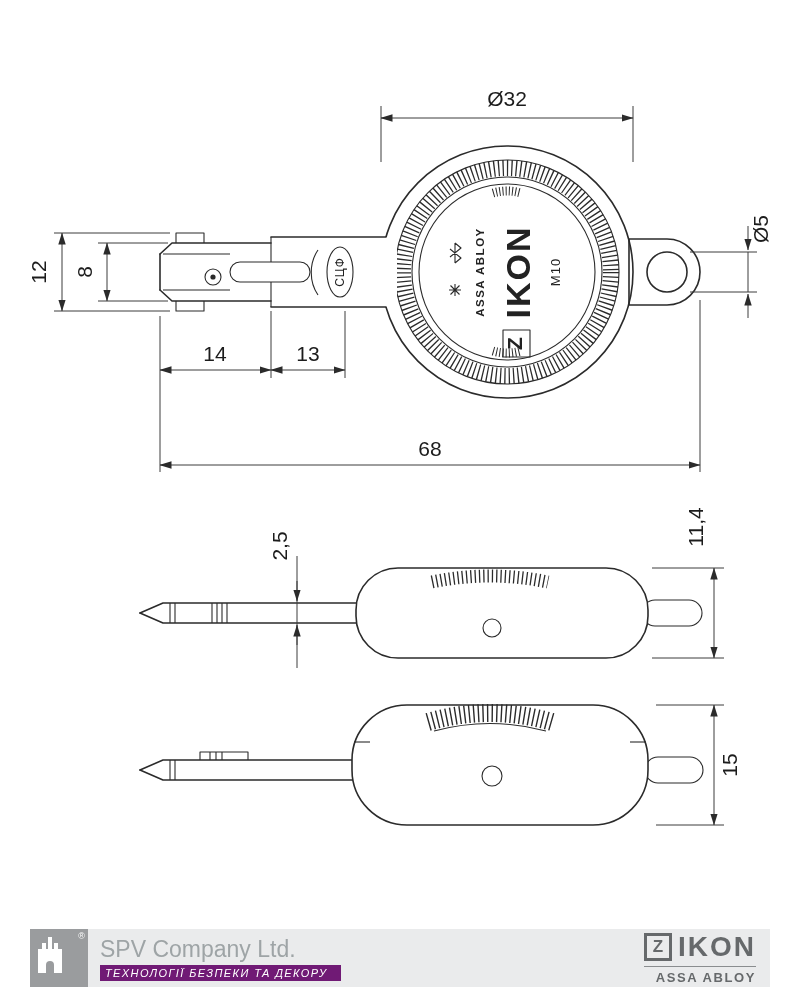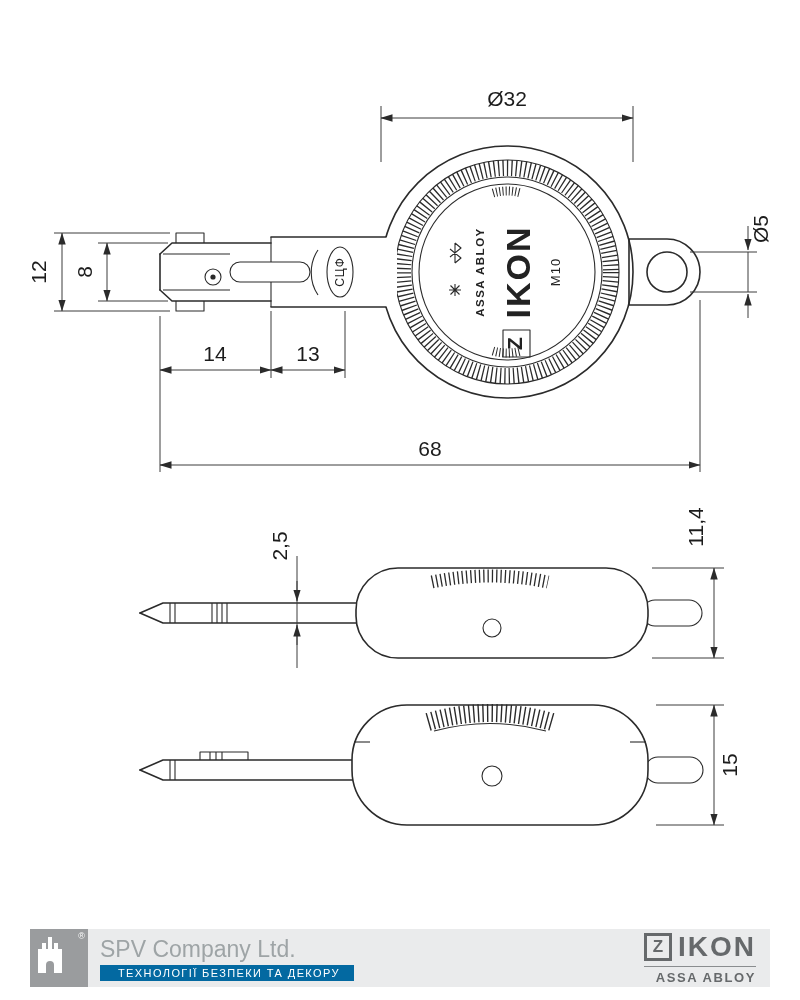--- a/index.html
+++ b/index.html
@@ -18,22 +18,22 @@
   text.stamp{font-size:12px;fill:#222;letter-spacing:1px;}
   text.logoz{font-size:21px;font-weight:bold;fill:#222;}
   
   .footer{position:absolute;left:30px;top:929px;width:740px;height:58px;background:#eaebec;
           display:flex;align-items:center;}
   .footer-logo{position:relative;width:58px;height:58px;background:#9a9c9e;flex:0 0 auto;
                display:flex;align-items:center;justify-content:center;}
   .reg{position:absolute;top:2px;right:3px;color:#fff;font-size:9px;}
   .footer-text{margin-left:12px;}
   .company{font-size:23px;color:#9ea4a6;}
-  .tagline{display:inline-block;background:#0369a1;color:#fff;font-size:11px;
-           letter-spacing:1.4px;padding:2px 14px 2px 18px;margin-top:2px;}
+  .tagline{display:inline-block;background:#701a75;color:#fff;font-size:11px;
+           letter-spacing:1.4px;padding:2px 14px 2px 5px;margin-top:2px;font-style:italic;}
   .brand-block{margin-left:auto;margin-right:14px;color:#66696b;text-align:right;}
   .brand-row{display:flex;align-items:center;justify-content:flex-end;}
   .brand-sq{width:22px;height:22px;border:3px solid #66696b;display:flex;align-items:center;
             justify-content:center;font-weight:bold;font-size:17px;margin-right:6px;}
   .brand-name{font-weight:bold;font-size:28px;letter-spacing:2px;}
   .brand-parent{font-weight:bold;font-size:13px;letter-spacing:1.6px;margin-top:3px;
                 border-top:1.5px solid #8a8d8f;padding-top:3px;}
 </style>
 </head>
 <body>

